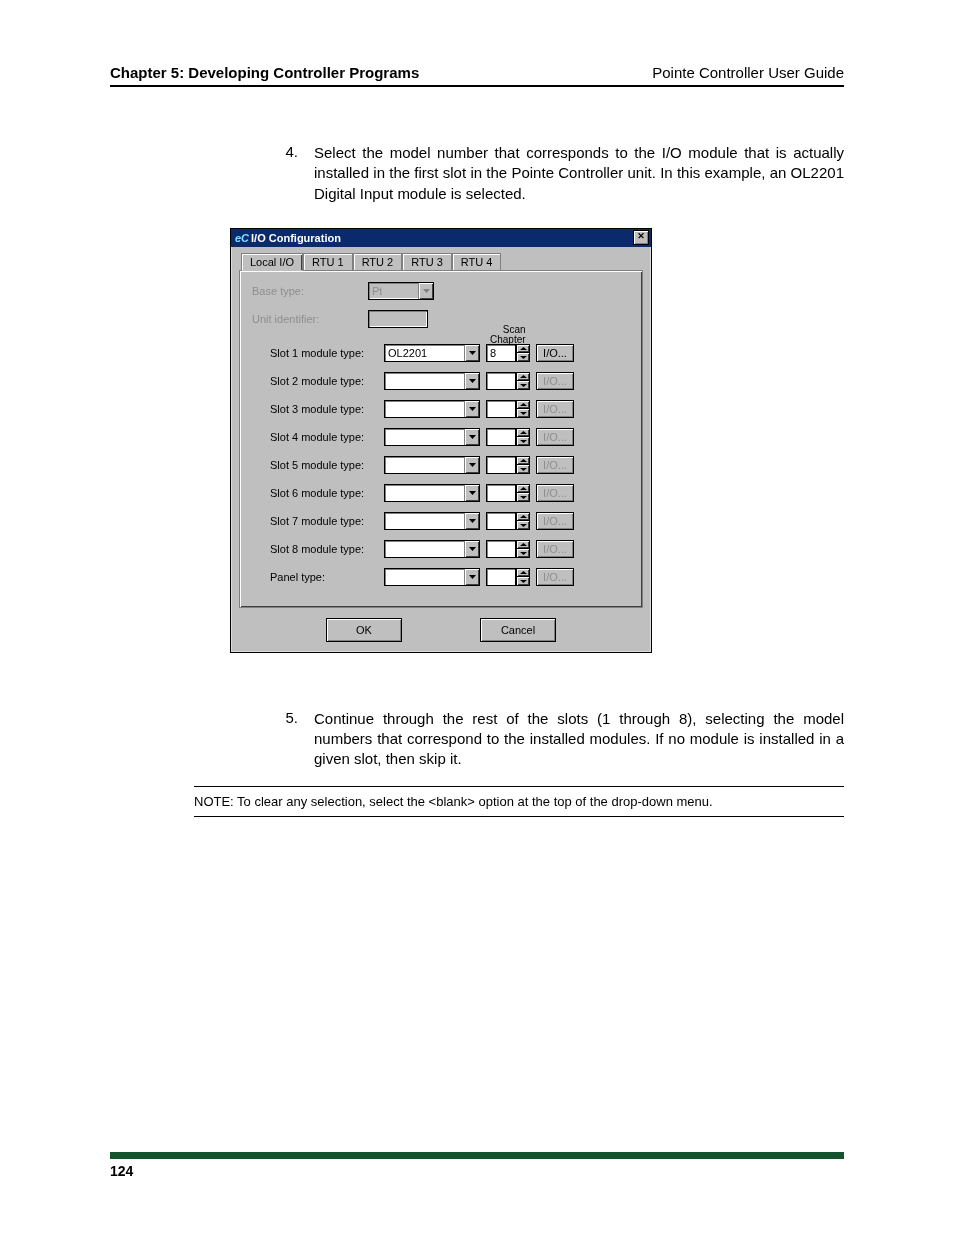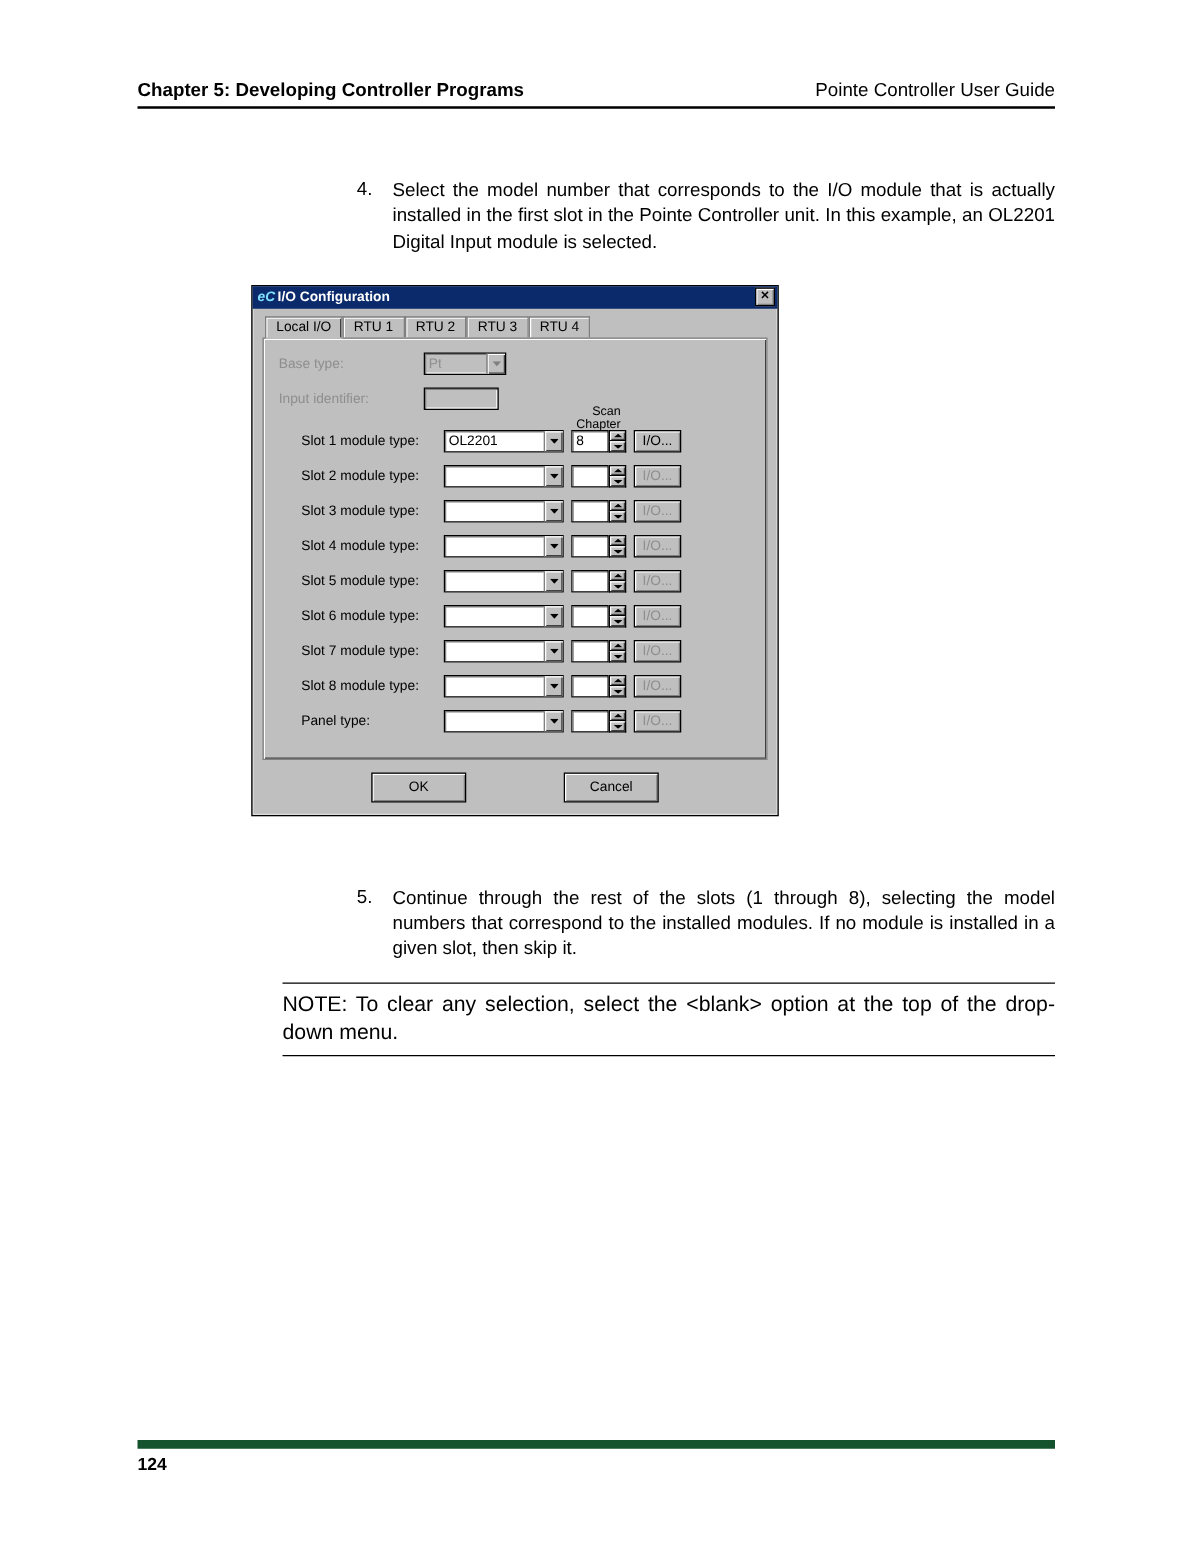--- a/index.html
+++ b/index.html
@@ -58,33 +58,33 @@
     font-size: 15px;
   }
   .step .body {
     flex: 1;
     font-size: 15px;
     line-height: 1.35;
     text-align: justify;
   }
   .note {
     margin-top: 16px;
-    margin-left: 116px;
-    font-size: 17px;
+    margin-left: 84px;
+    font-size: 13px;
     line-height: 1.35;
     border-top: 1px solid #000;
     border-bottom: 1px solid #000;
     padding: 6px 0;
     text-align: justify;
   }
 
   
   .dialog-wrap {
     margin-top: 24px;
-    margin-left: 91px;
+    margin-left: 120px;
   }
   .dialog {
     width: 420px;
     background: var(--win-bg);
     border: 1px solid #000;
     box-shadow: 0 0 0 1px #dcdcdc inset;
     font-family: "MS Sans Serif", Tahoma, Arial, sans-serif;
     font-size: 11px;
     color: #000;
   }
@@ -300,21 +300,21 @@
             <div class="combo disabled-bg" style="width:66px">
               <span class="val disabled">PtC5800</span>
               <span class="dd">
                   <svg viewBox="0 0 7 4">
                     <polygon points="0,0 7,0 3.5,4" fill="#808080"></polygon>
                   </svg>
                 </span>
             </div>
           </div>
           <div class="row">
-            <span class="lbl disabled">Input identifier:</span>
+            <span class="lbl disabled">Unit identifier:</span>
             <div class="txt" style="background:#bfbfbf; width:60px">
                 <span></span>
               </div>
           </div>
 
           <div class="slot-area">
             <div class="scanhdr" style="left:238px; top:-18px;">
               <div>Scan</div>
               <div>Chapter</div>
             </div>

